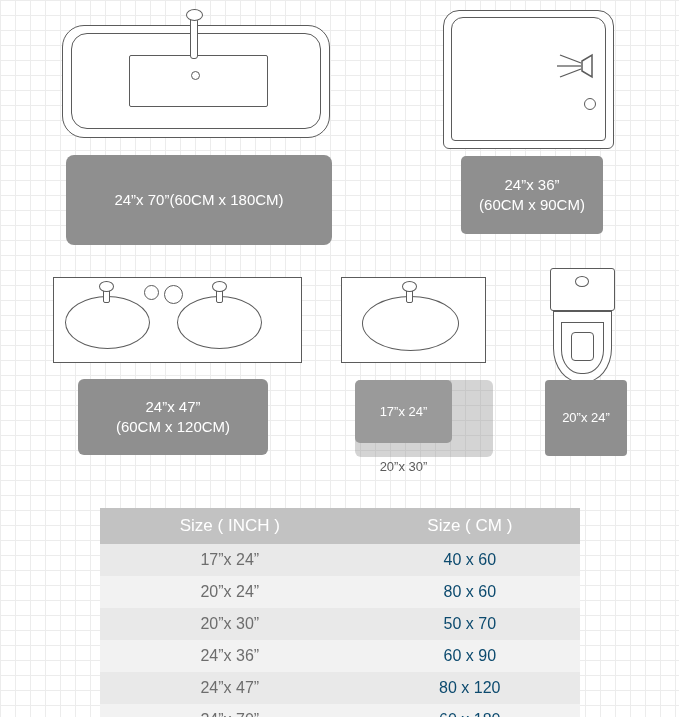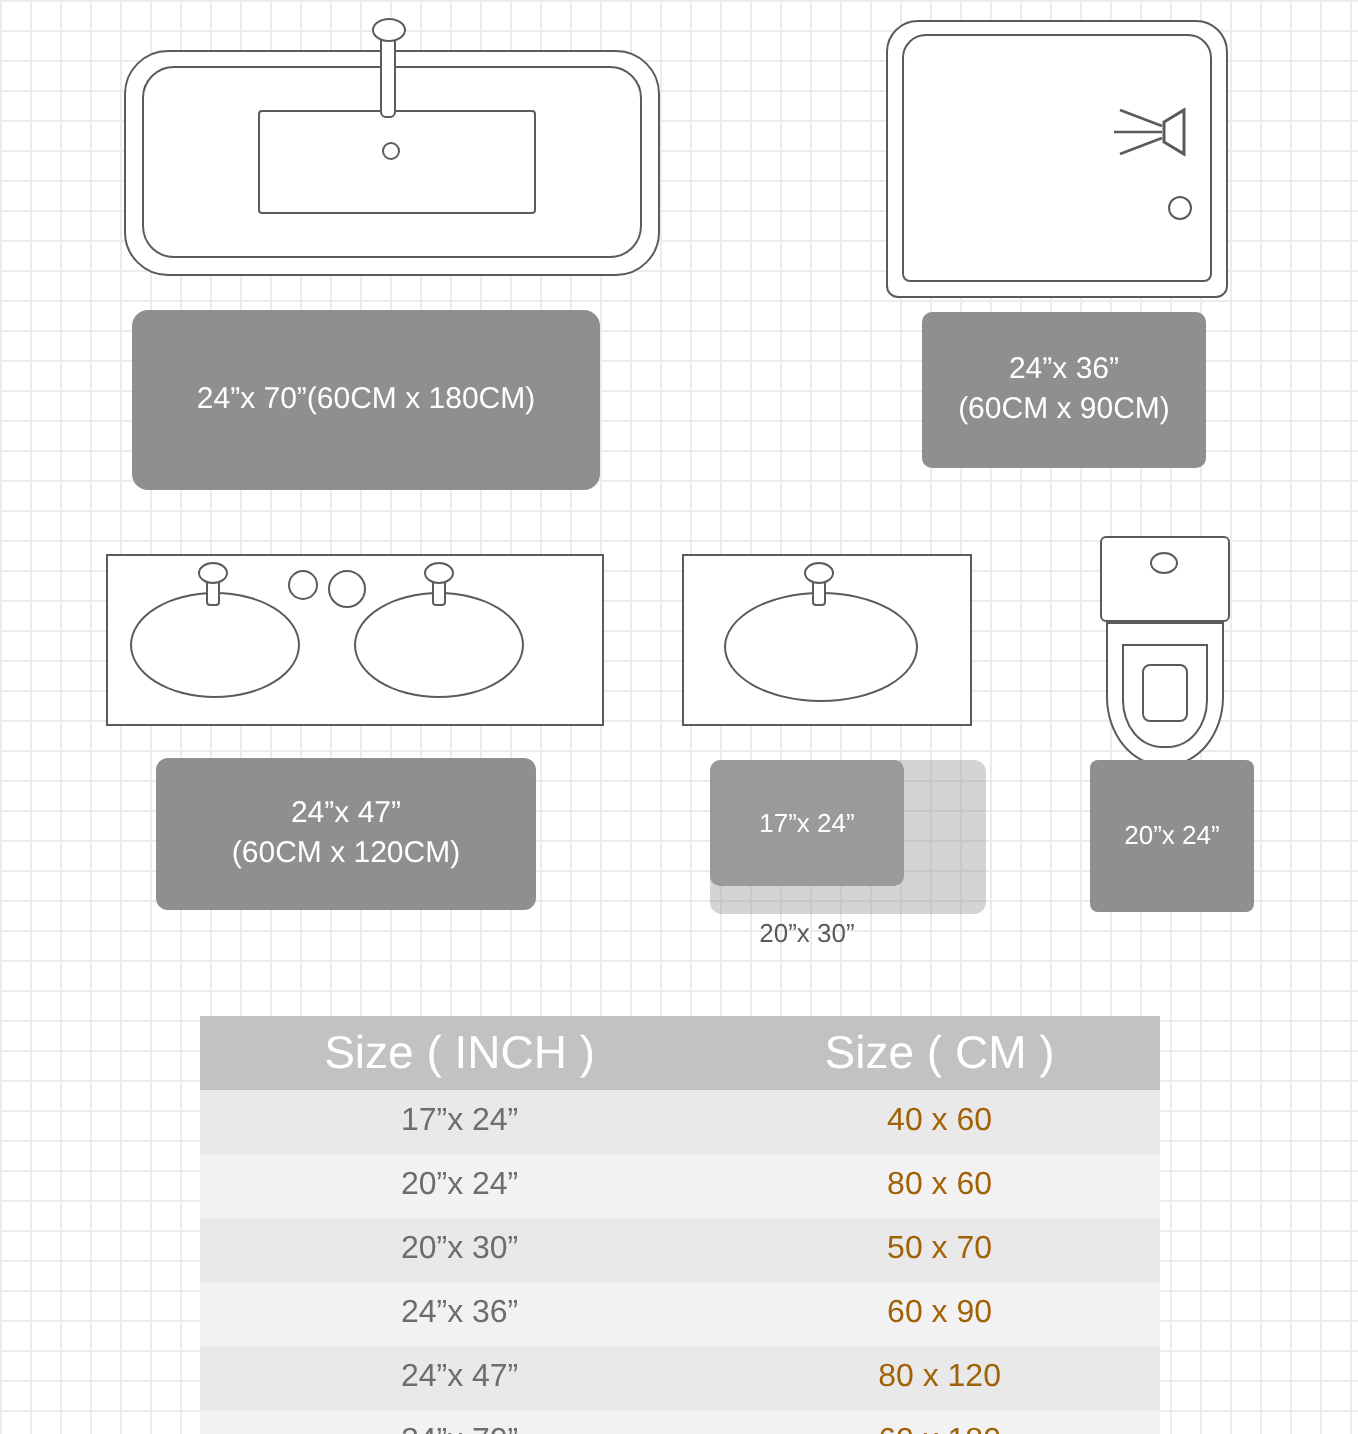--- a/index.html
+++ b/index.html
@@ -171,21 +171,21 @@
     left: 561px; top: 322px; width: 43px; height: 52px;
     border-radius: 0 0 46% 46%;
   }
   #toilet-seat {
     left: 571px; top: 332px; width: 23px; height: 29px;
     border-radius: 4px;
   }
 
   
   #rug-24x70 {
-    left: 66px; top: 155px; width: 234px; height: 90px;
+    left: 66px; top: 155px; width: 266px; height: 90px;
     border-radius: 8px;
   }
   #rug-24x36 {
     left: 461px; top: 156px; width: 142px; height: 78px;
     border-radius: 5px;
   }
   #rug-24x47 {
     left: 78px; top: 379px; width: 190px; height: 76px;
     border-radius: 6px;
   }
@@ -217,26 +217,26 @@
     text-align: center;
     font-size: 16px;
     color: #6d6d6d;
     font-weight: normal;
     padding: 5px 0;
     height: 22px;
   }
   #size-table th {
     background: #c2c2c2;
     color: #ffffff;
-    font-size: 23px;
+    font-size: 17px;
     height: 26px;
   }
   #size-table tbody tr:nth-child(odd) td { background: #e9e9e9; }
   #size-table tbody tr:nth-child(even) td { background: #f2f2f2; }
-  #size-table td.cm { color: #a16207; }
+  #size-table td.cm { color: #0c4a6e; }
 </style>
 </head>
 <body>
 
 <div id="canvas">
 
   <div class="fixture" id="tub-outer"></div>
   <div class="fixture" id="tub-inner"></div>
   <div class="fixture" id="tub-basin"></div>
   <div class="fixture" id="tub-drain"></div>

